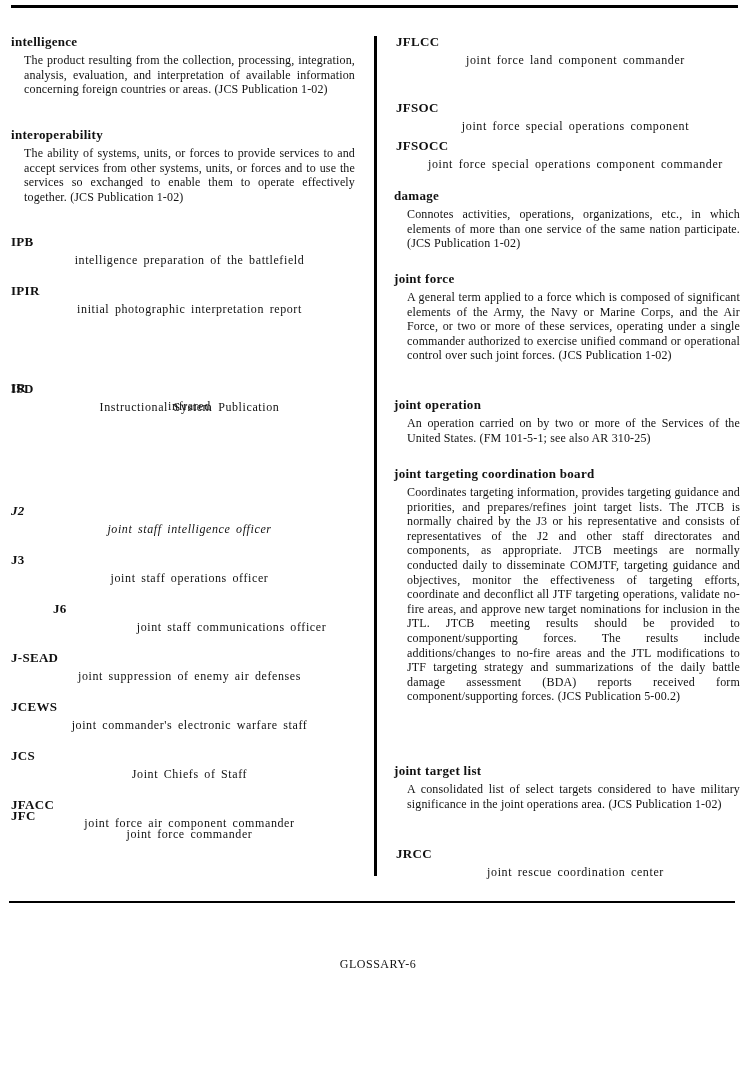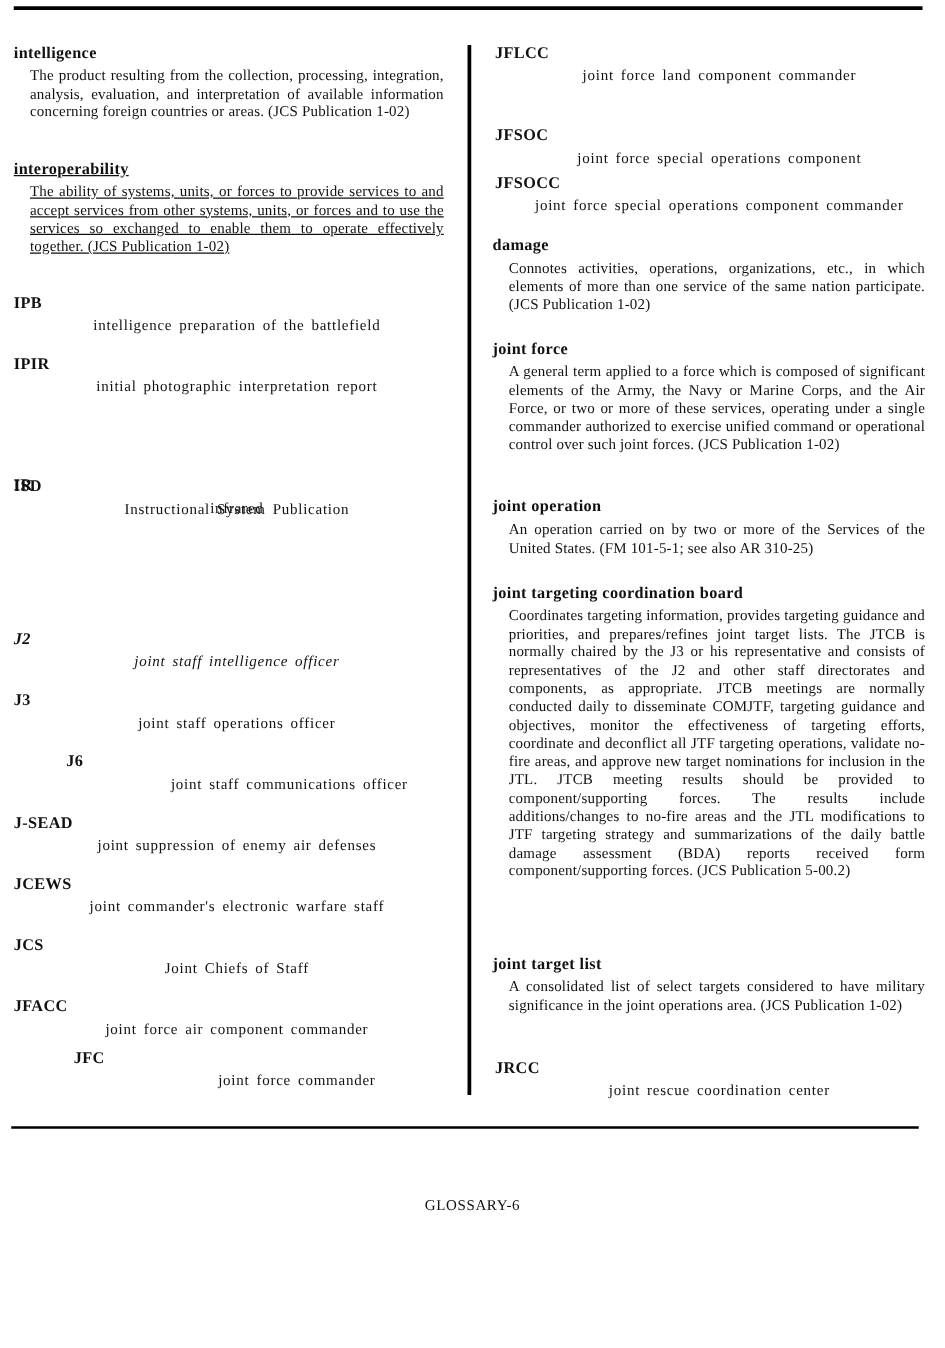--- a/index.html
+++ b/index.html
@@ -22,21 +22,21 @@
 
 <div class="rule-top"></div>
 <div class="divider"></div>
 <div class="rule-bottom"></div>
 
 <div>
   <div class="entry left" style="top:34px;">
     <div class="term">intelligence</div>
     <div class="def">The product resulting from the collection, processing, integration, analysis, evaluation, and interpretation of available information concerning foreign countries or areas. (JCS Publication 1-02)</div>
   </div>
-  <div class="entry left" style="top:127px;text-decoration:underline;">
+  <div class="entry left" style="top:127px;">
     <div class="term">interoperability</div>
     <div class="def">The ability of systems, units, or forces to provide services to and accept services from other systems, units, or forces and to use the services so exchanged to enable them to operate effectively together. (JCS Publication 1-02)</div>
   </div>
   <div class="entry left short" style="top:234px;">
     <div class="term">IPB</div>
     <div class="def">intelligence preparation of the battlefield</div>
   </div>
   <div class="entry left short" style="top:283px;">
     <div class="term">IPIR</div>
     <div class="def">initial photographic interpretation report</div>
@@ -70,21 +70,21 @@
     <div class="def">joint commander's electronic warfare staff</div>
   </div>
   <div class="entry left short" style="top:748px;">
     <div class="term">JCS</div>
     <div class="def">Joint Chiefs of Staff</div>
   </div>
   <div class="entry left short" style="top:797px;">
     <div class="term">JFACC</div>
     <div class="def">joint force air component commander</div>
   </div>
-  <div class="entry left short" style="top:838px;margin-left:48px;">
+  <div class="entry left short" style="top:808px;">
     <div class="term">JFC</div>
     <div class="def">joint force commander</div>
   </div>
 </div>
 
 <div>
   <div class="entry right short" style="top:34px; left:396px;">
     <div class="term">JFLCC</div>
     <div class="def">joint force land component commander</div>
   </div>

